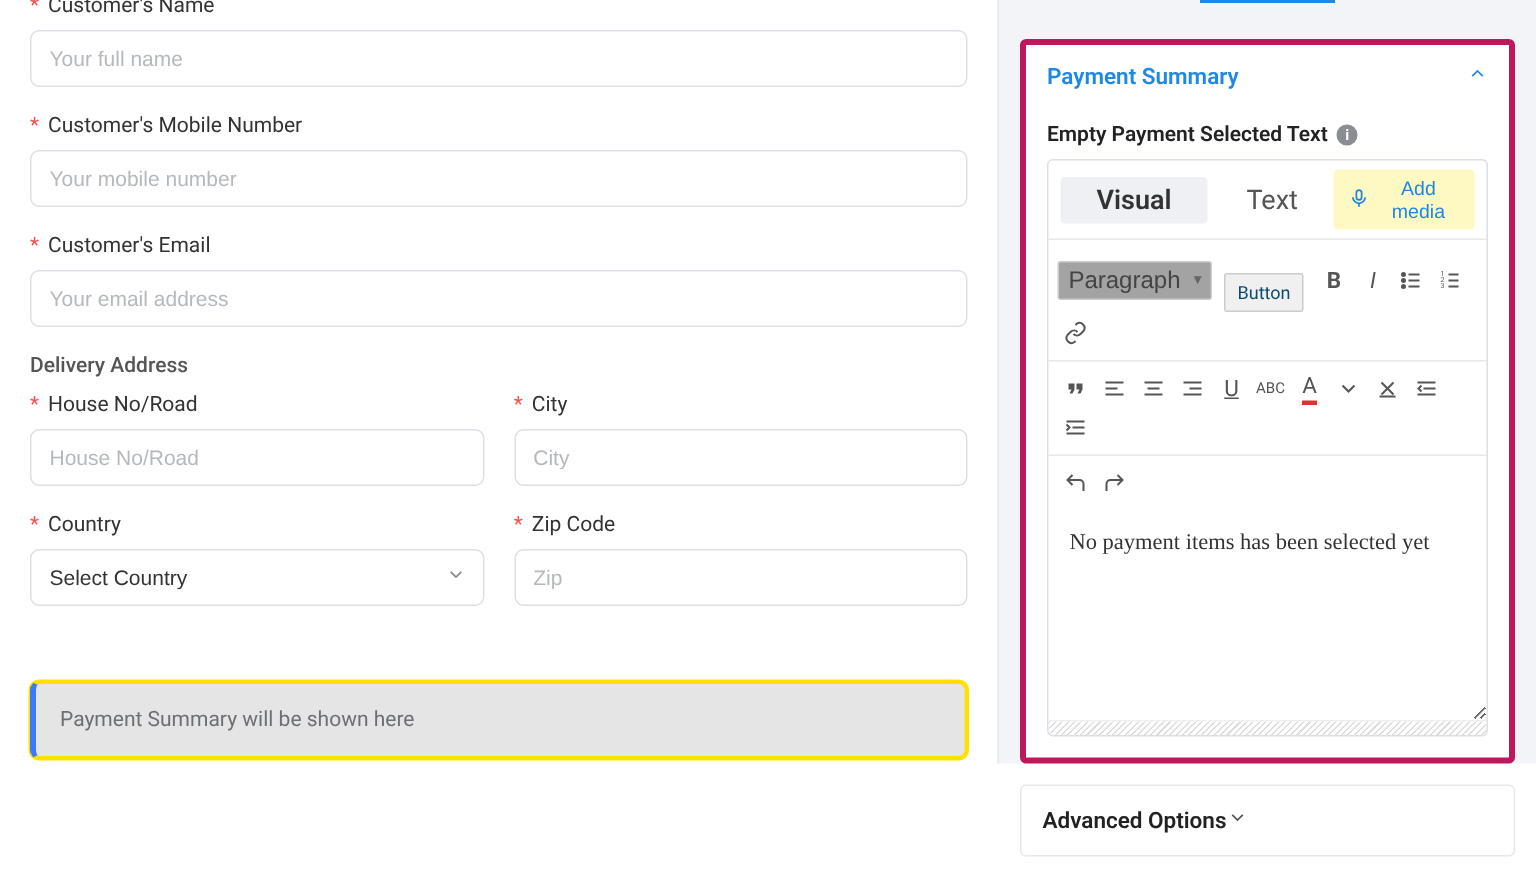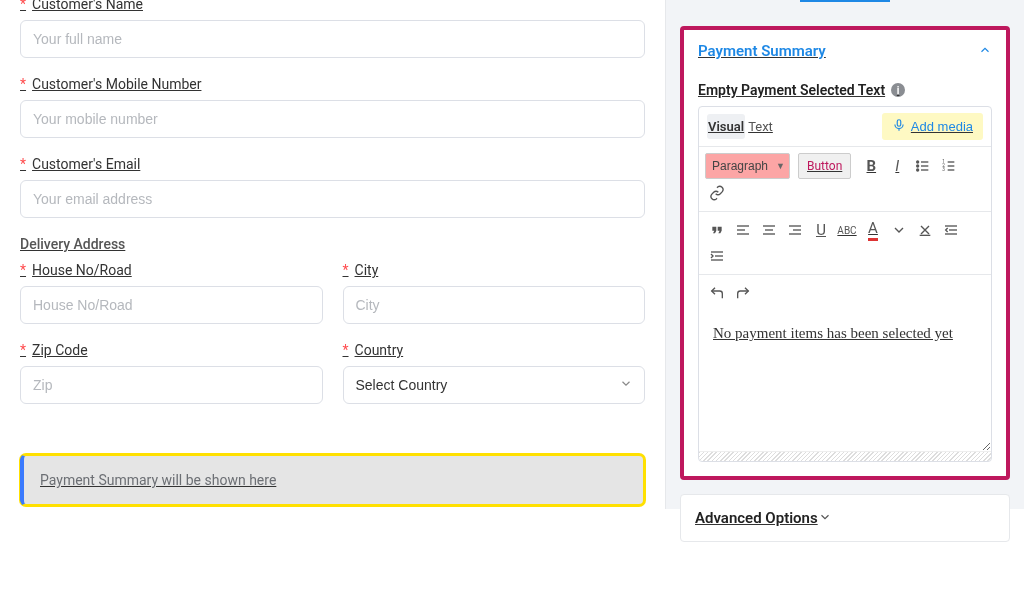--- a/index.html
+++ b/index.html
@@ -1,17 +1,17 @@
 <!DOCTYPE html>
 <html><head>
 <meta charset="utf-8">
 <style>
 * { box-sizing: border-box; margin: 0; padding: 0; }
 body { font-family: -apple-system, BlinkMacSystemFont, "Segoe UI", Roboto, sans-serif; font-size: 14px; color: #333; background: #fff; width: 1024px; height: 595px; overflow: hidden; }
-.container { display: flex; height: 509px; text-decoration: underline; }
+.container { display: flex; height: 509px; }
 .left-panel { width: 665px; padding: 0 20px; background: #fff; overflow: hidden; }
 .right-panel { width: 359px; background: #f2f4f7; padding: 0 14px; border-left: 1px solid #e6e8eb; position: relative; }
 
 .form-group { margin-bottom: 18px; }
 .form-label { display: block; font-size: 14px; color: #333; margin-bottom: 8px; font-weight: 400; }
 .req { color: #ff4d4f; margin-right: 6px; }
 .form-input { width: 100%; height: 38px; border: 1px solid #dcdfe6; border-radius: 6px; padding: 0 12px; font-size: 14px; color: #333; background: #fff; }
 .form-input::placeholder { color: #b5b8bd; }
 .form-select { width: 100%; height: 38px; border: 1px solid #dcdfe6; border-radius: 6px; padding: 0 12px; font-size: 14px; color: #333; background: #fff; appearance: none; position: relative; }
 .select-wrap { position: relative; }
@@ -35,30 +35,30 @@
 .panel-header.blue .title { color: #1e88e5; font-weight: 600; font-size: 15px; }
 .panel-header .chev-up { color: #1e88e5; }
 .panel-body { padding: 10px 14px 14px; }
 
 .sub-label { font-size: 14px; font-weight: 600; color: #222; display: flex; align-items: center; gap: 6px; margin-bottom: 8px; }
 .info-icon { width: 14px; height: 14px; border-radius: 50%; background: #8a8d92; color: #fff; display: inline-flex; align-items: center; justify-content: center; font-size: 10px; font-weight: bold; }
 
 .editor { border: 1px solid #dcdfe6; border-radius: 4px; background: #fff; }
 .editor-tabs { display: flex; justify-content: space-between; align-items: center; border-bottom: 1px solid #e6e8eb; padding: 6px 8px; }
 .tabs-left { display: flex; gap: 2px; }
-.ed-tab { padding: 5px 1px; font-size: 13px; border-radius: 3px; cursor: pointer; color: #555; }
+.ed-tab { padding: 5px 24px; font-size: 18px; border-radius: 3px; cursor: pointer; color: #555; }
 .ed-tab.active { background: #eef0f3; font-weight: 600; color: #333; }
 .add-media-btn { display: inline-flex; align-items: center; gap: 5px; background: #fef9c3; color: #1e88e5; border: none; border-radius: 3px; padding: 5px 10px; font-size: 13px; cursor: pointer; }
 .add-media-btn .mic { font-size: 14px; }
 
 .toolbar { display: flex; flex-wrap: wrap; gap: 2px; padding: 6px; border-bottom: 1px solid #e6e8eb; align-items: center; }
-.tool-select { height: 26px; border: 1px solid #ccc; border-radius: 2px; background: #fca5a5; font-size: 12px; padding: 0 20px 0 6px; color: #444; appearance: none; position: relative; }
+.tool-select { height: 26px; border: 1px solid #ccc; border-radius: 2px; background: #a3a3a3; font-size: 16px; padding: 0 20px 0 6px; color: #444; appearance: none; position: relative; text-align: right; }
 .tool-select-wrap { position: relative; display: inline-block; margin-right: 6px; }
 .tool-select-wrap .mini-chev { position: absolute; right: 5px; top: 50%; transform: translateY(-50%); font-size: 9px; color: #666; pointer-events: none; }
-.tool-btn-box { height: 26px; padding: 0 8px; border: 1px solid #ccc; background: #f0f0f0; font-size: 12px; border-radius: 2px; display: inline-flex; align-items: center; cursor: pointer; color: #be185d; margin-right: 6px; }
+.tool-btn-box { height: 26px; padding: 0 8px; border: 1px solid #ccc; background: #f0f0f0; font-size: 12px; border-radius: 2px; display: inline-flex; align-items: center; cursor: pointer; color: #0c4a6e; margin-right: 6px; margin-top: 16px; }
 .tool-icon { width: 24px; height: 24px; display: inline-flex; align-items: center; justify-content: center; cursor: pointer; color: #555; font-size: 15px; border-radius: 2px; }
 .tool-icon svg { width: 16px; height: 16px; }
 
 .editor-content { min-height: 140px; padding: 14px; font-family: Georgia, serif; font-size: 15px; color: #333; resize: vertical; overflow: auto; }
 .resize-handle { height: 10px; border-top: 1px solid #eee; background: repeating-linear-gradient(135deg, #ddd, #ddd 1px, transparent 1px, transparent 3px); cursor: ns-resize; border-radius: 0 0 4px 4px; }
 .resize-handle-inner { width: 14px; height: 8px; margin-left: auto; margin-right: 2px; }
 
 .adv-card { background: #fff; border: 1px solid #e6e8eb; border-radius: 4px; margin-top: 14px; }
 .adv-header { display: flex; justify-content: flex-start; align-items: center; padding: 14px; cursor: pointer; }
 .adv-header .title { font-weight: 600; font-size: 15px; color: #222; }
@@ -98,39 +98,39 @@
       </div>
       <div class="col">
         <div class="form-group">
           <label class="form-label"><span class="req">*</span><span>City</span></label>
           <input class="form-input" placeholder="City" style="">
         </div>
       </div>
     </div>
 
     <div class="row2">
-      <div class="col">
-        <div class="form-group">
-          <label class="form-label"><span class="req">*</span><span>Zip Code</span></label>
-          <input class="form-input" placeholder="Zip" style="">
-        </div>
-      </div>
       <div class="col">
         <div class="form-group">
           <label class="form-label"><span class="req">*</span><span>Country</span></label>
           <div class="select-wrap">
             <select class="form-select">
               <option>Select Country</option>
             </select>
             <span class="chev">
               <svg width="14" height="14" viewBox="0 0 24 24" fill="none" stroke="currentColor" stroke-width="2">
                   <polyline points="6 9 12 15 18 9"></polyline>
                 </svg>
             </span>
           </div>
+        </div>
+      </div>
+      <div class="col">
+        <div class="form-group">
+          <label class="form-label"><span class="req">*</span><span>Zip Code</span></label>
+          <input class="form-input" placeholder="Zip" style="">
         </div>
       </div>
     </div>
 
     <div class="highlight-box">
       <div class="highlight-inner">Payment Summary will be shown here</div>
     </div>
 
     <div class="btn-row">
       <button class="btn-primary">Place Order</button>

